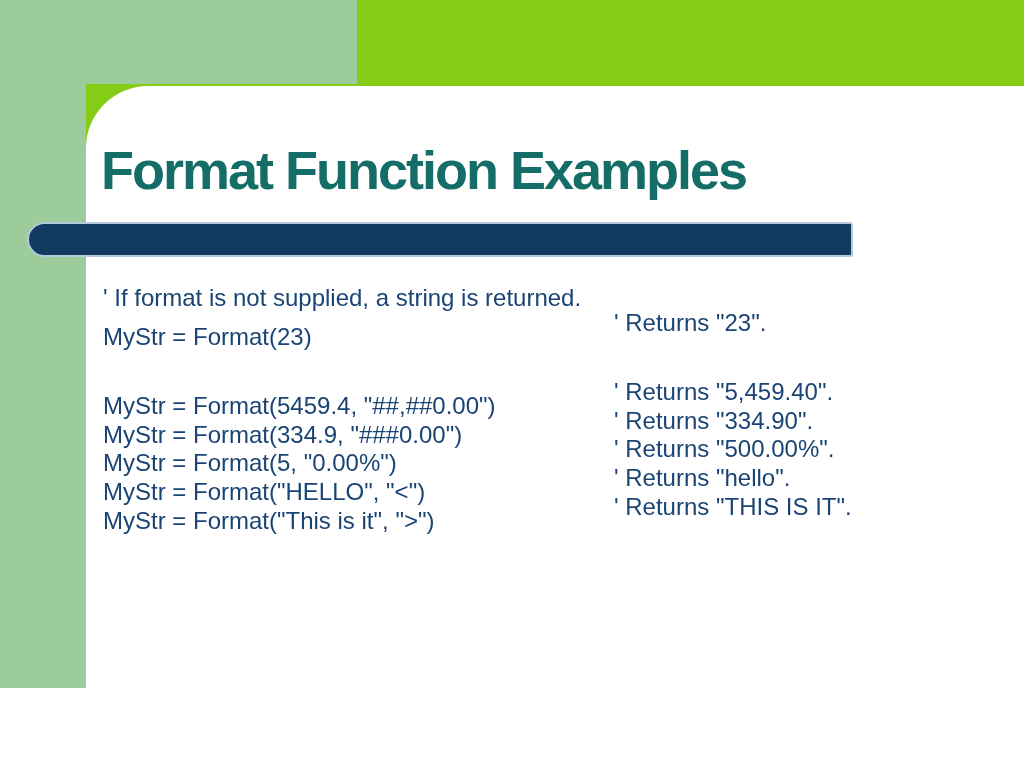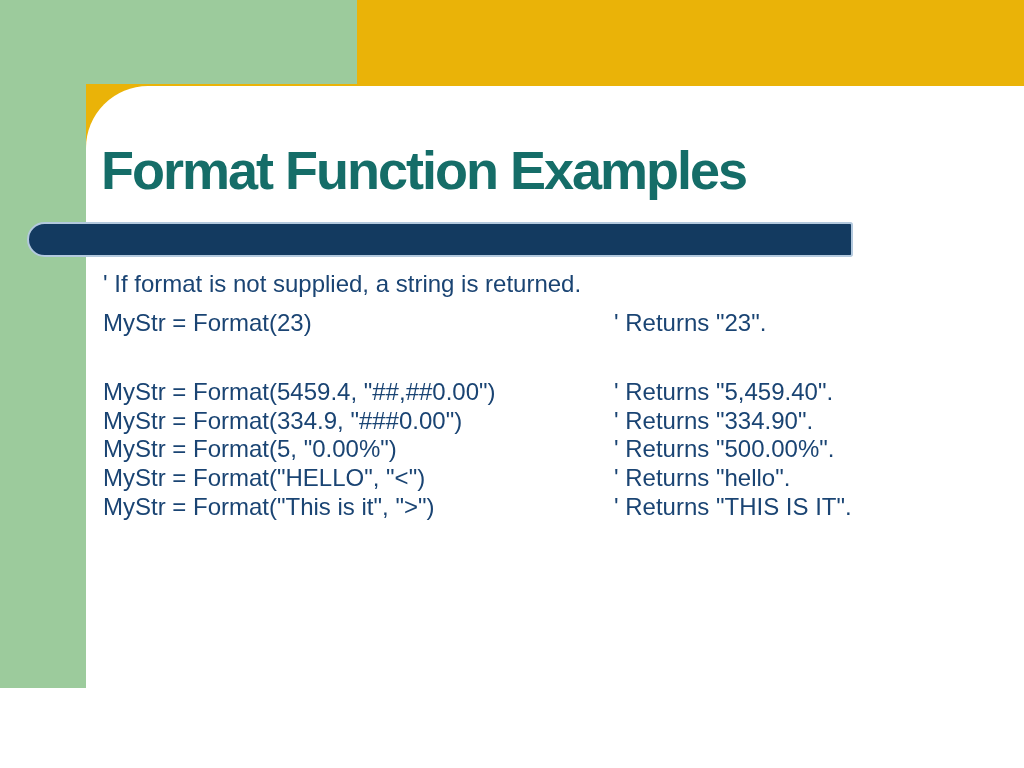--- a/index.html
+++ b/index.html
@@ -1,21 +1,21 @@
 <!DOCTYPE html>
 <html><head>
 <meta charset="utf-8">
 <style>
   html, body { margin: 0; padding: 0; background: #ffffff; }
   .slide {
     position: relative;
     width: 1024px;
     height: 688px;
     overflow: hidden;
-    background: #eab308;
+    background: #84cc16;
     font-family: "Liberation Sans", sans-serif;
   }
   
   .green-top {
     position: absolute; left: 0; top: 0;
     width: 357px; height: 84px;
     background: #9ccb9c;
   }
   .green-left {
     position: absolute; left: 0; top: 0;
@@ -41,21 +41,21 @@
     width: 822px; height: 31px;
     background: #133a60;
     border: 2px solid #b3c9de;
     border-radius: 19px 3px 3px 19px;
   }
   .body-line {
     position: absolute; left: 0; width: 100%;
     height: 29px; line-height: 29px;
     font-size: 24px; color: #1a4473;
   }
-  .lcol { position: absolute; left: 103px; white-space: pre; }
+  .lcol { position: absolute; left: 103px; white-space: pre; margin-top: 14px; }
   .rcol { position: absolute; left: 614px; white-space: pre; }
   .footer {
     position: absolute; left: 872px; top: 727px;
     font-size: 23px; color: #1a4473;
     white-space: pre;
   }
 </style>
 </head>
 <body>
 

